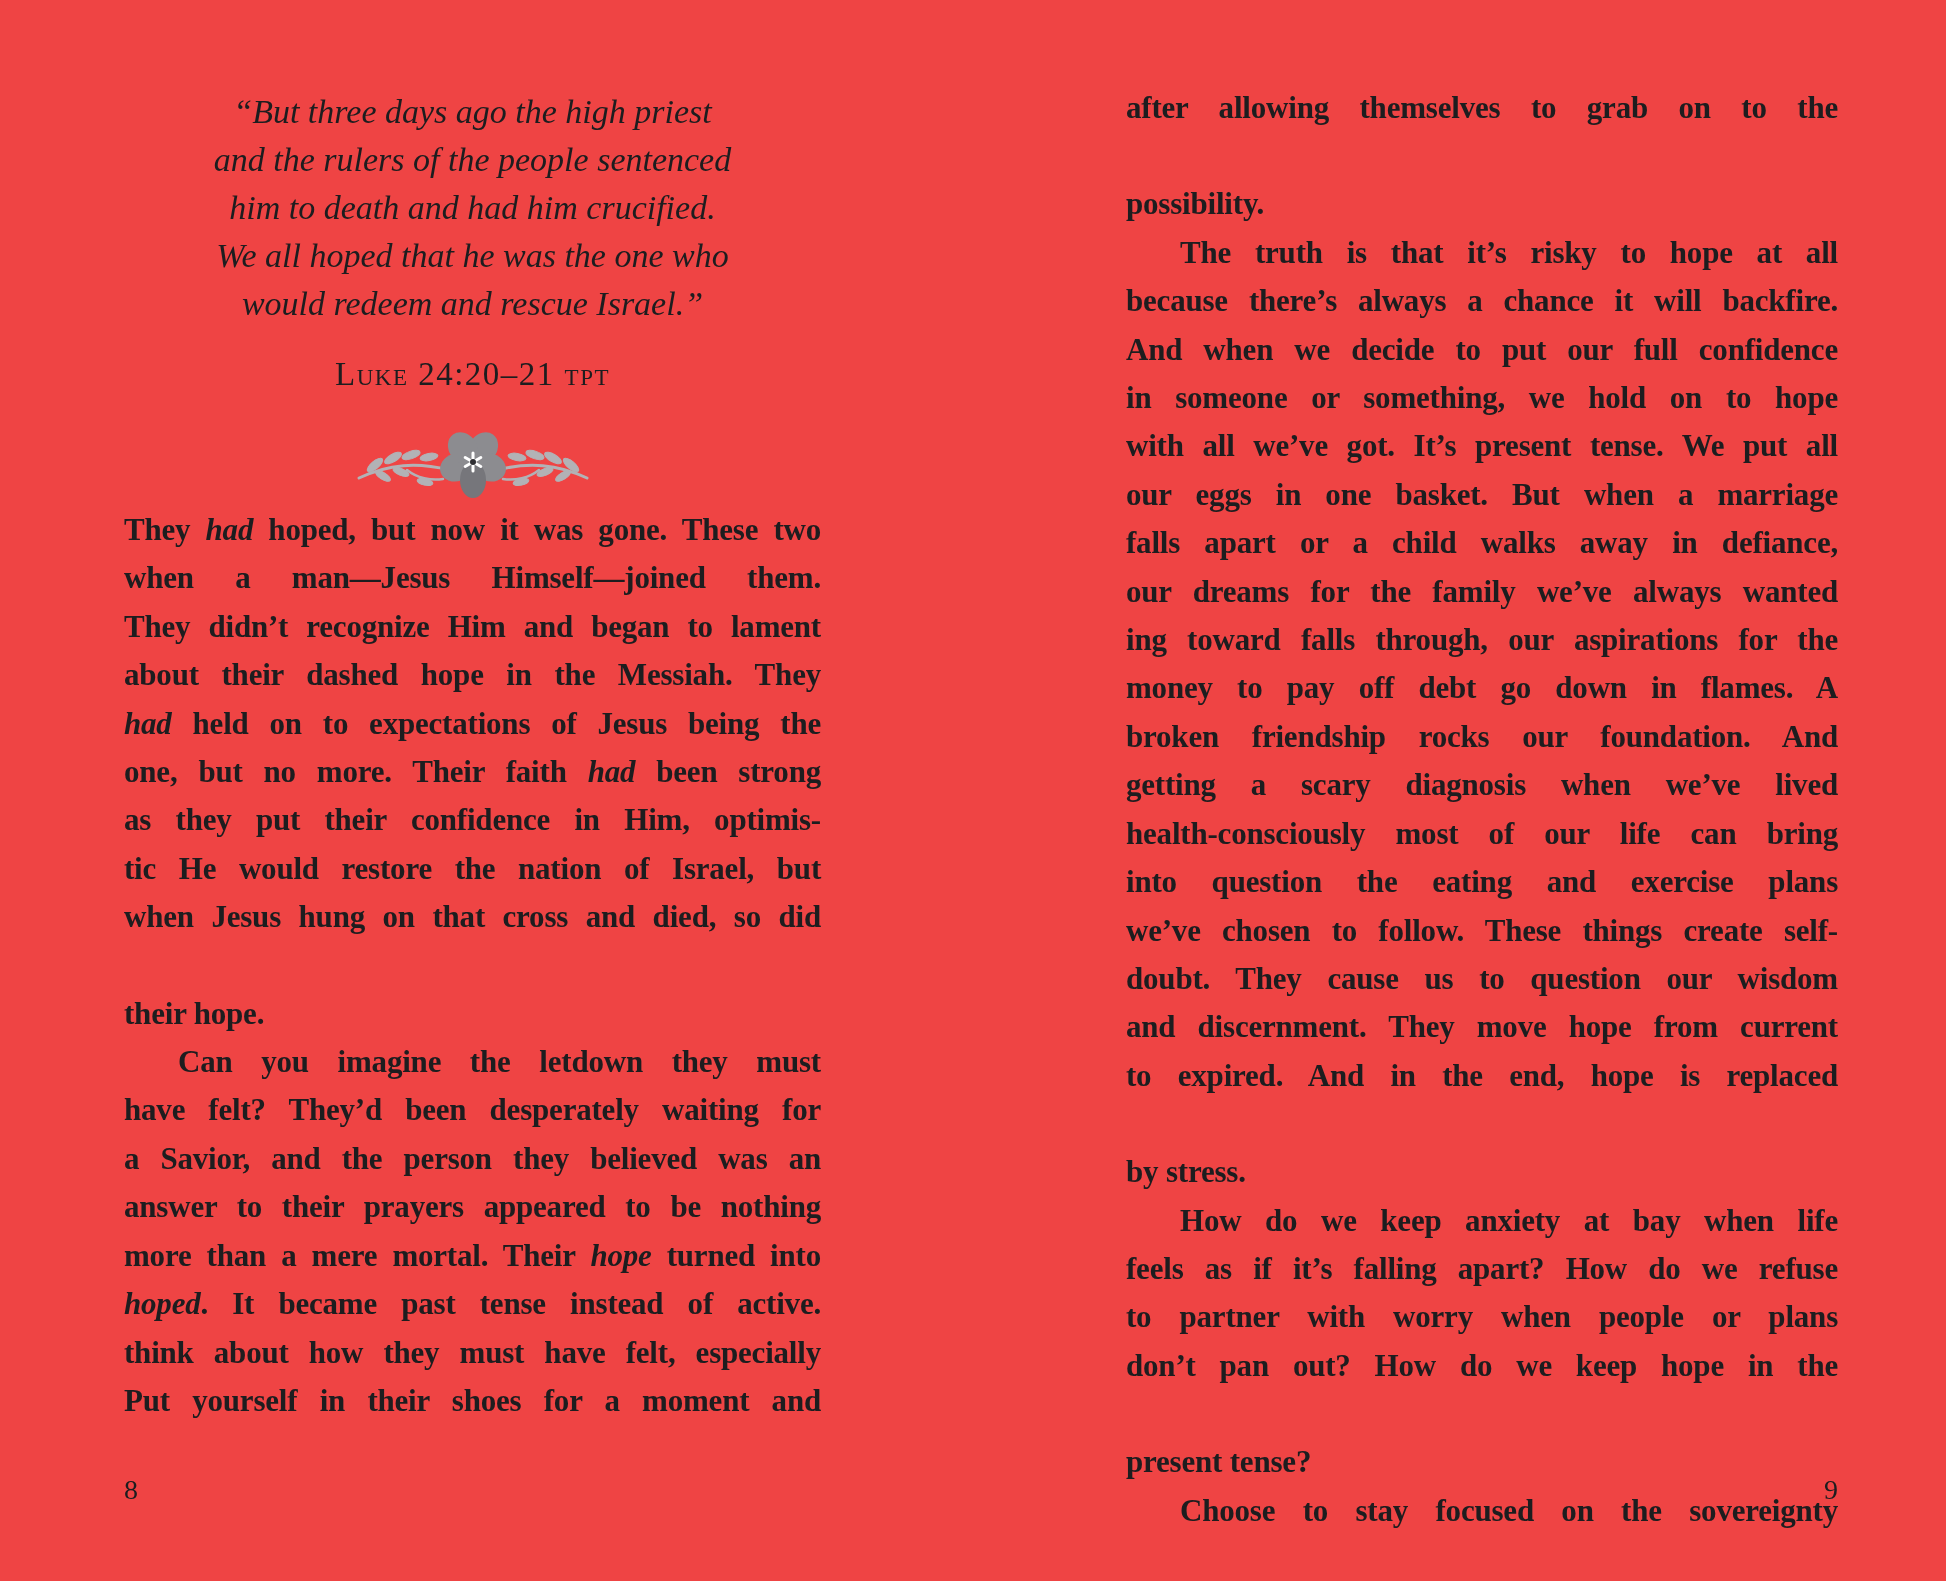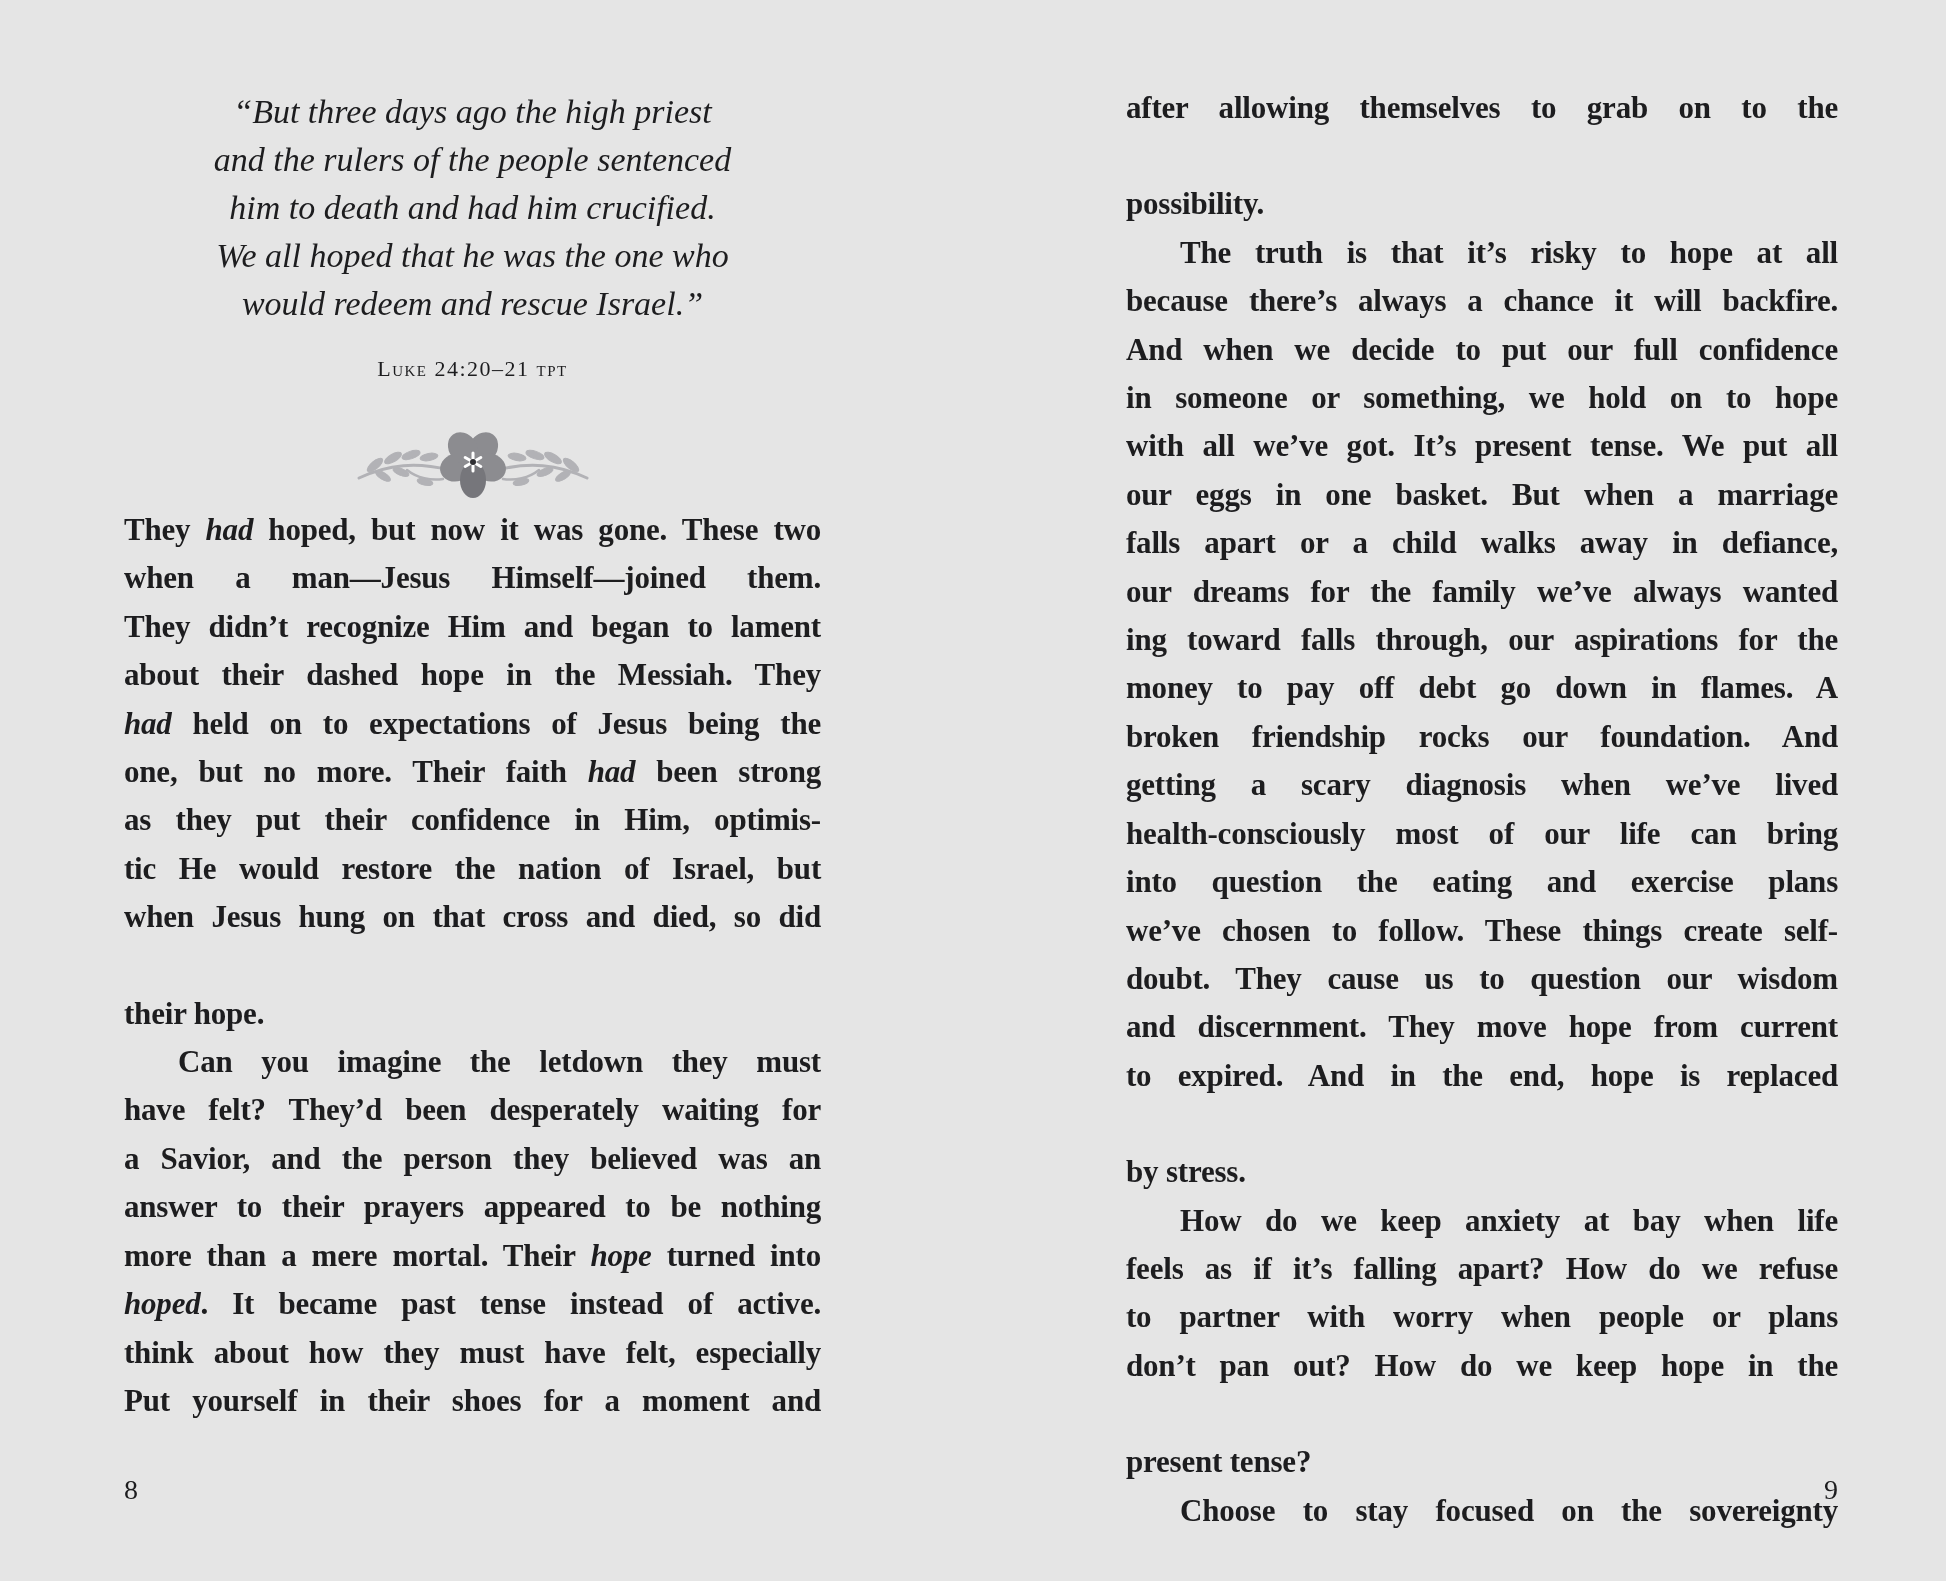--- a/index.html
+++ b/index.html
@@ -1,25 +1,25 @@
 <!DOCTYPE html>
 <html><head>
 <meta charset="utf-8">
 <style>
   html,body{margin:0;padding:0;background:#ffffff;}
   .spread{
-    position:relative;width:1946px;height:1581px;background:#e5e5e5;overflow:hidden;
+    position:relative;width:1946px;height:1581px;background:#ef4444;overflow:hidden;
     font-family:"Liberation Serif","DejaVu Serif",serif;color:#1d1d1f;
   }
   .page{position:absolute;top:0;height:100%;}
   #pageL{left:124px;width:697px;}
   #pageR{left:1126px;width:712px;}
 
   .epigraph{position:absolute;top:88px;left:0;right:0;font-style:italic;font-size:34px;line-height:48px;}
-  .ref{position:absolute;top:356px;left:0;right:0;text-align:center;font-variant:small-caps;font-size:22px;letter-spacing:1.5px;}
+  .ref{position:absolute;top:356px;left:0;right:0;text-align:center;font-variant:small-caps;font-size:33px;letter-spacing:1.5px;}
   .ornament{position:absolute;top:422px;left:50%;transform:translateX(-50%);line-height:0;}
 
   .bodytxt{position:absolute;left:0;right:0;font-size:31px;line-height:48.4px;letter-spacing:-0.2px;font-weight:bold;}
   #bodyL{top:506px;}
   #bodyR{top:84px;}
 
   .line{text-align:justify;text-align-last:justify;}
   .line.e{text-align-last:left;margin-top:48px;}
   .line.in{text-indent:54px;}
   .line.c{text-align:center;text-align-last:center;}

